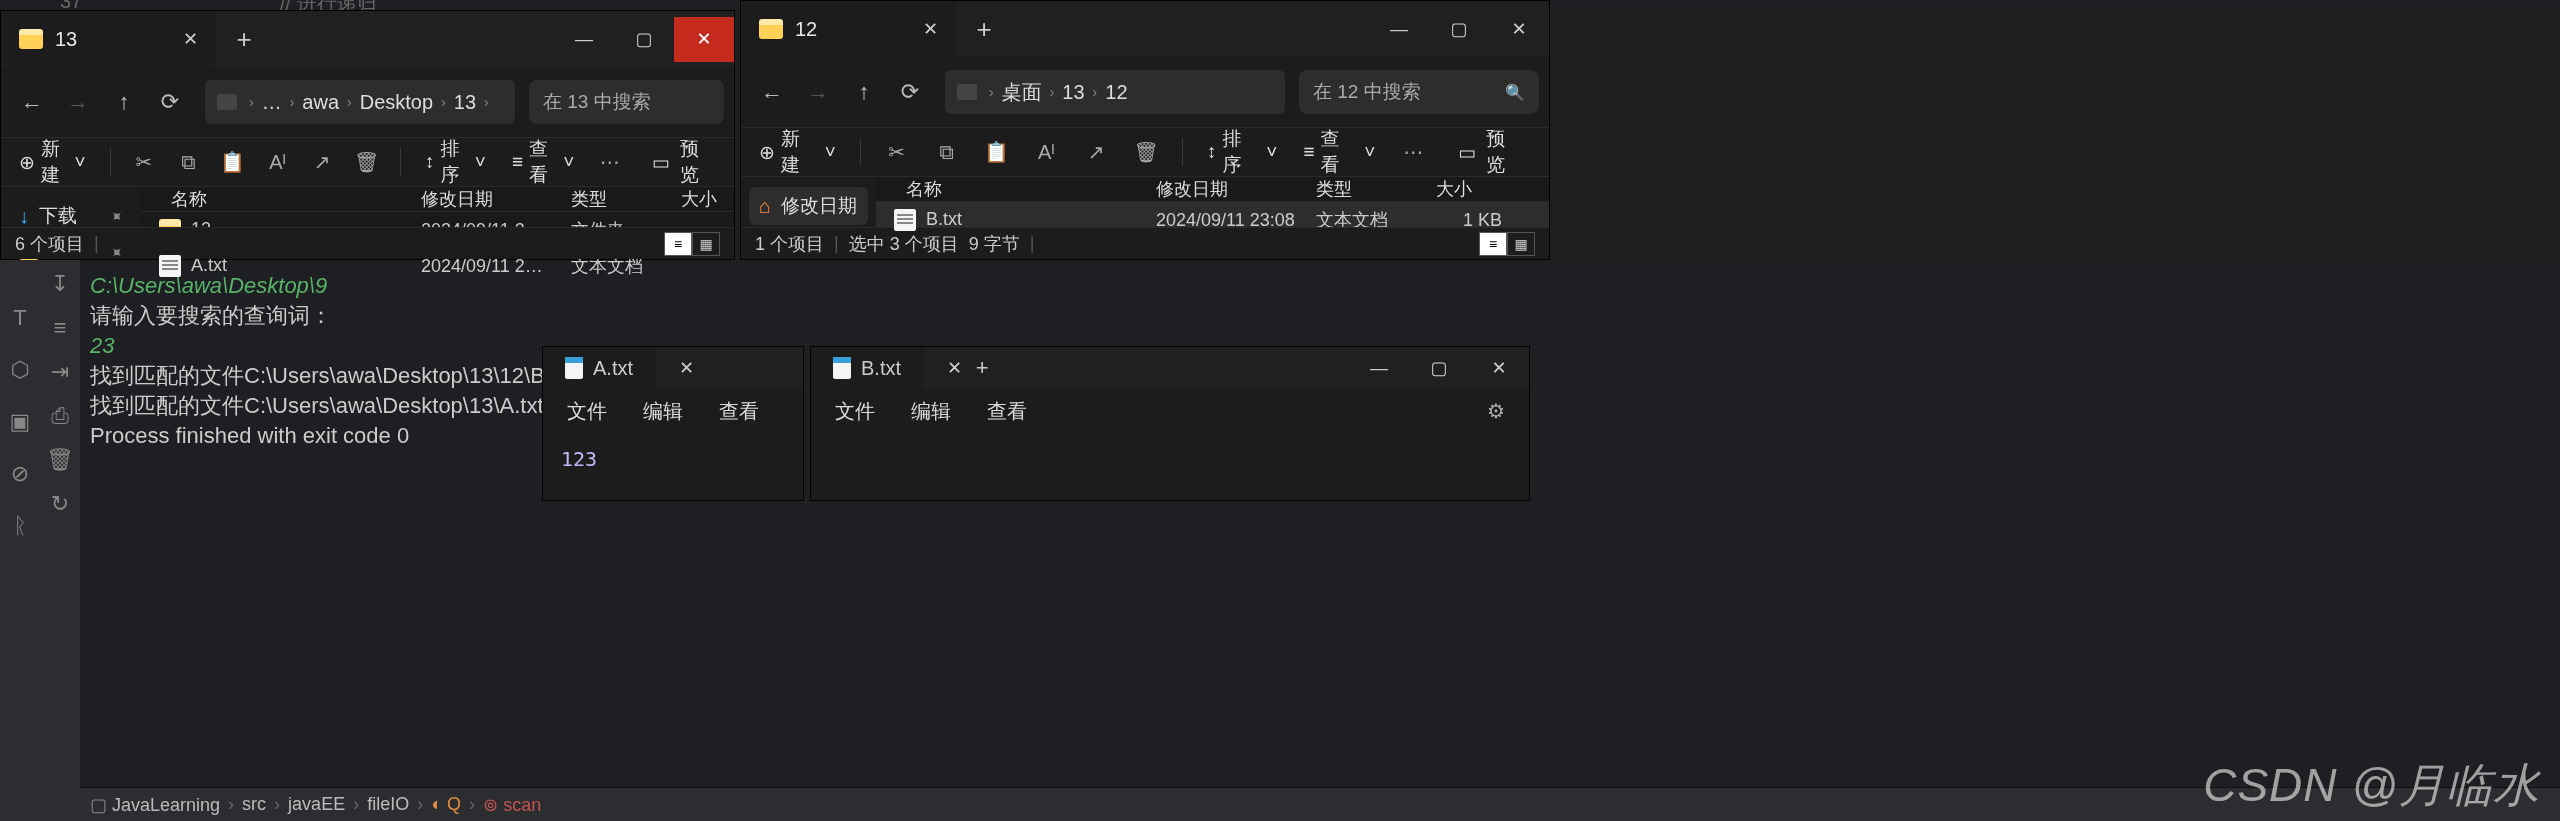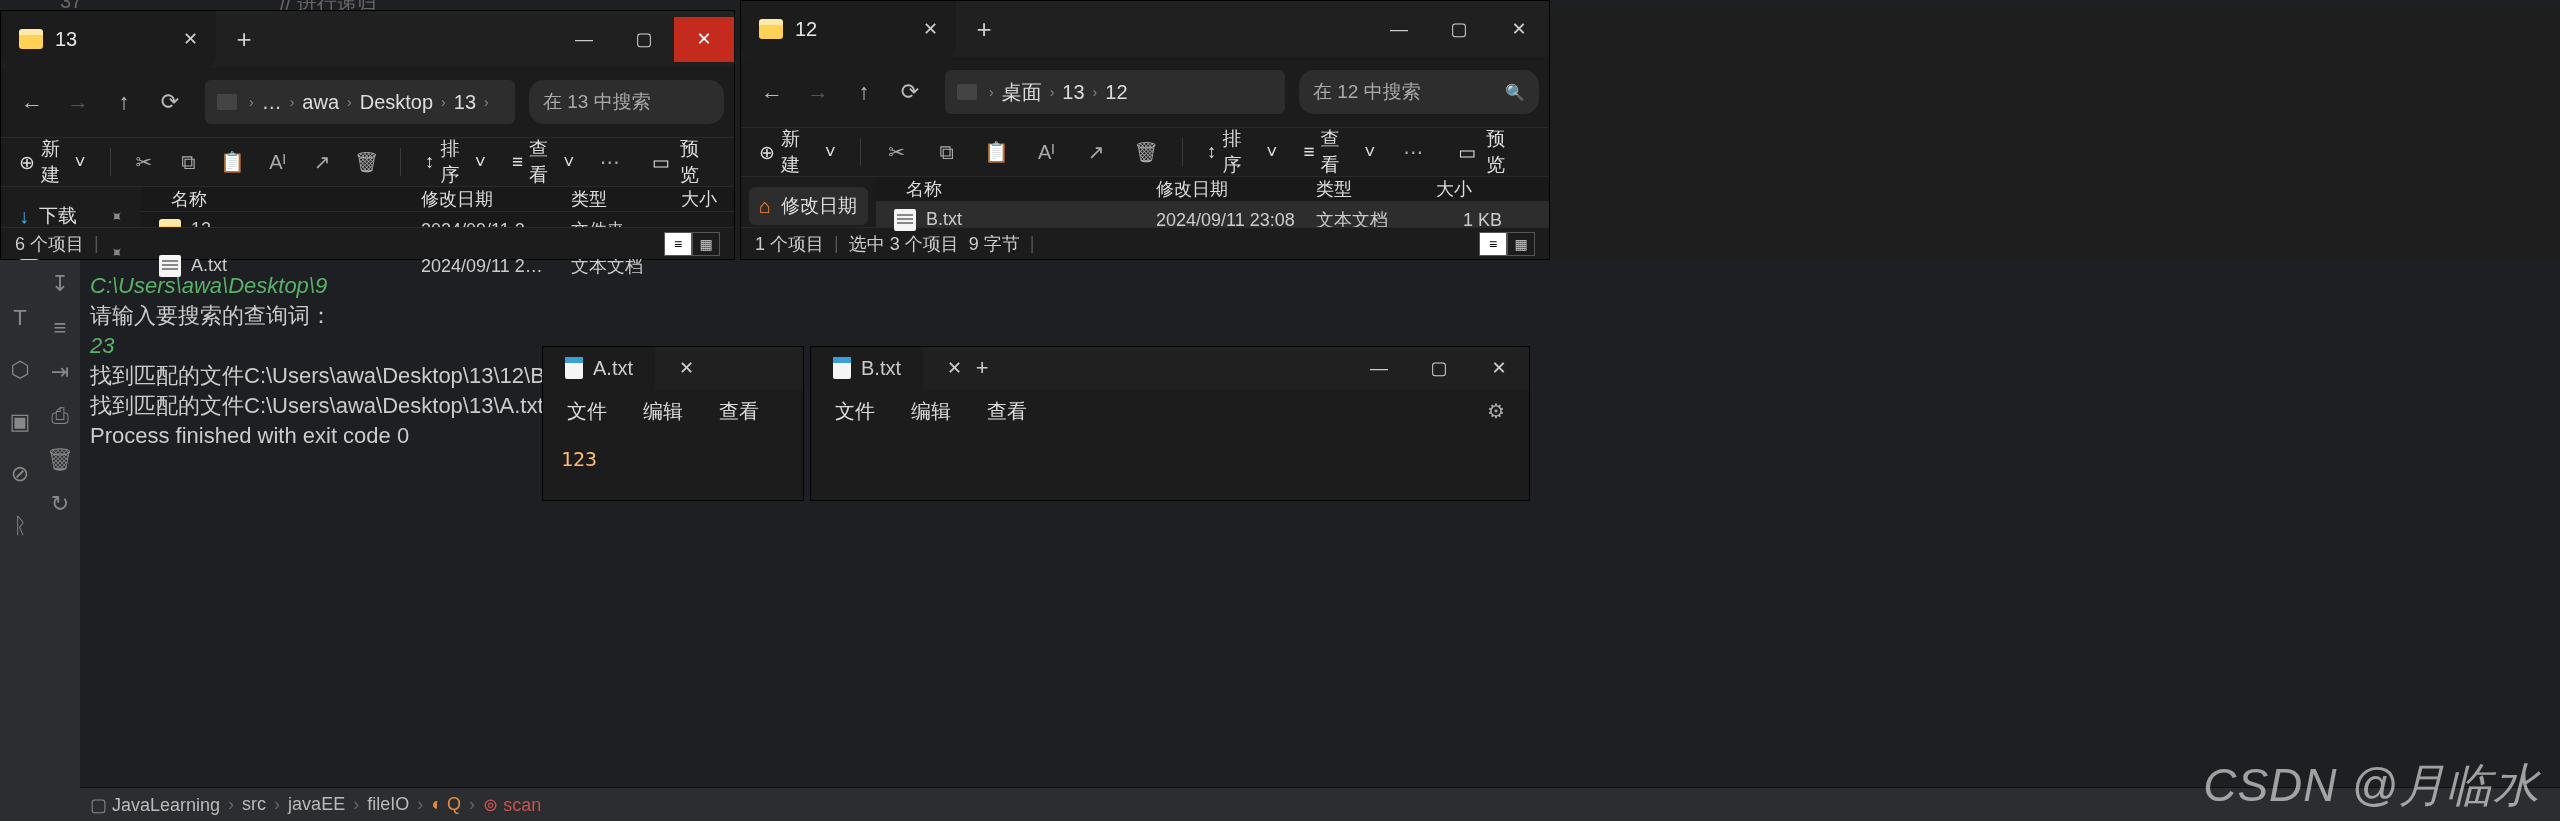--- a/index.html
+++ b/index.html
@@ -16,21 +16,21 @@
   .plus { width:56px; text-align:center; color:#ccc; font-size:26px; }
   .win-controls { margin-left:auto; display:flex; }
   .win-btn { width:60px; height:45px; display:flex; align-items:center; justify-content:center; color:#ccc; font-size:18px; }
   .win-btn.close-red { background:#c42b1c; color:#fff; }
 
   .navbar { height:70px; background:#1c1c1c; display:flex; align-items:center; gap:4px; padding:0 10px; }
   .nav-btn { width:42px; height:42px; display:flex; align-items:center; justify-content:center; color:#bbb; font-size:22px; }
   .crumbbox { flex:1; height:44px; background:#2d2d2d; border-radius:6px; margin:0 10px; display:flex; align-items:center; padding:0 12px; color:#ddd; font-size:20px; }
   .crumb-sep { color:#888; padding:0 8px; font-size:14px; }
   .crumb-icon { width:20px; height:16px; background:#444; border-radius:2px; margin-right:4px; display:inline-block; }
-  .searchbox { width:195px; height:44px; background:#2d2d2d; border-radius:15px; display:flex; align-items:center; padding:0 14px; color:#aaa; font-size:19px; justify-content:space-between; }
+  .searchbox { width:195px; height:44px; background:#2d2d2d; border-radius:8px; display:flex; align-items:center; padding:0 14px; color:#aaa; font-size:19px; justify-content:space-between; }
   .searchbox .mag { font-size:16px; color:#888; }
 
   .toolbar { height:50px; background:#1c1c1c; display:flex; align-items:center; gap:10px; padding:0 10px; border-top:1px solid #2a2a2a; border-bottom:1px solid #2a2a2a; }
   .new-btn { display:flex; align-items:center; gap:6px; padding:4px 8px; color:#ddd; font-size:19px; }
   .tool-icon { width:40px; height:32px; display:flex; align-items:center; justify-content:center; color:#aaa; font-size:20px; }
   .tool-sep { width:1px; height:28px; background:#3a3a3a; margin:0 6px; }
   .tool-menu { display:flex; align-items:center; gap:6px; padding:4px 8px; color:#ddd; font-size:19px; }
   .preview { margin-left:auto; display:flex; align-items:center; gap:10px; padding:0 15px; color:#ddd; font-size:19px; }
 
   .body { flex:1; display:flex; background:#191919; min-height:0; }
@@ -79,21 +79,21 @@
   
   .notepad { position:absolute; background:#1c1c1c; border:1px solid #000; display:flex; flex-direction:column; }
   .np-title { height:42px; background:#202020; display:flex; align-items:center; }
   .np-tab { height:100%; background:#1c1c1c; display:flex; align-items:center; gap:10px; padding:0 22px; }
   .np-icon { width:18px; height:22px; background:#f5f5f5; border-radius:2px; position:relative; }
   .np-icon::before { content:""; position:absolute; left:0; right:0; top:0; height:6px; background:#3a9fd6; }
   .np-wc { margin-left:auto; display:flex; }
   .np-tc { margin-left:24px; color:#ccc; font-size:18px; }
   .np-menu { height:44px; display:flex; align-items:center; gap:36px; padding:0 24px; color:#ddd; font-size:20px; }
   .np-menu .gear { margin-left:auto; color:#aaa; }
-  .np-body { flex:1; padding:14px 18px; color:#fdba74; font-size:20px; font-family:"Consolas",monospace; }
+  .np-body { flex:1; padding:14px 18px; color:#c4b5fd; font-size:20px; font-family:"Consolas",monospace; }
 
   
   .watermark { position:absolute; right:20px; bottom:4px; color:rgba(230,230,230,0.65); font-size:46px; font-weight:300; font-style:italic; letter-spacing:1px; }
 
   
   .topstrip { position:absolute; left:0; right:0; top:0; height:10px; background:#1e1f22; font-family:Consolas,monospace; font-size:20px; color:#666; }
   .topstrip .ln { position:absolute; left:60px; top:-10px; }
   .topstrip .com { position:absolute; left:280px; top:-10px; }
 </style>
 </head>

